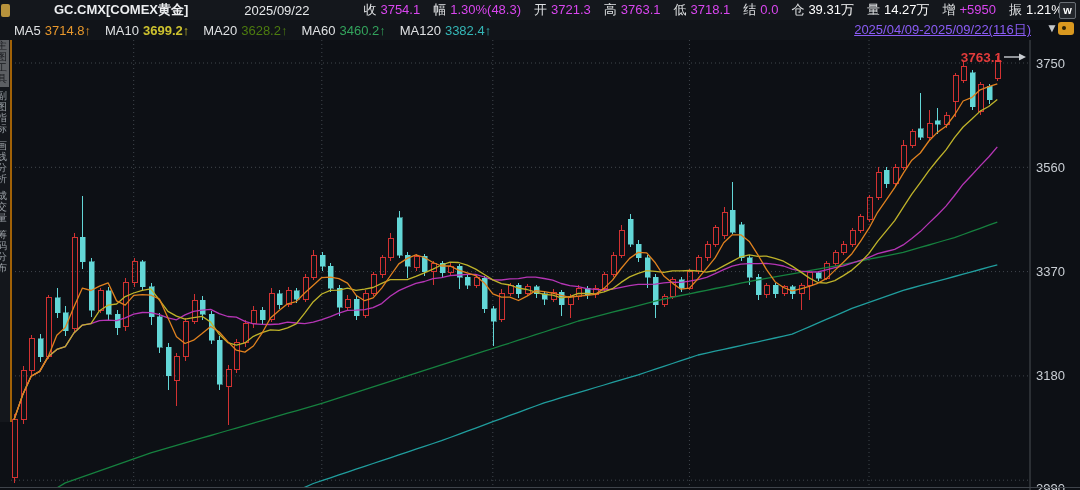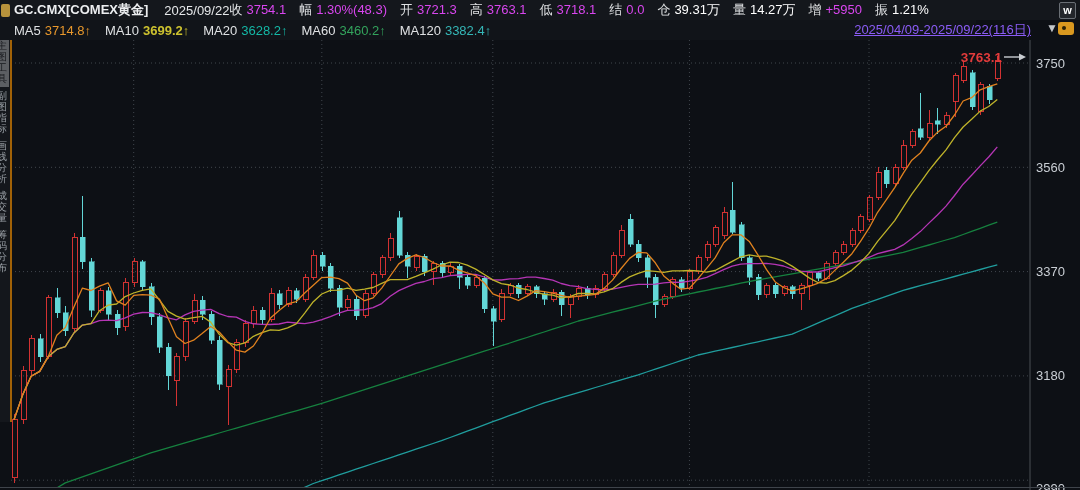--- a/index.html
+++ b/index.html
@@ -1,23 +1,23 @@
 <!DOCTYPE html>
 <html><head>
 <meta charset="utf-8">
 <style>
   html,body{margin:0;padding:0;background:#000;}
   #app{position:relative;width:1080px;height:490px;background:#0d1015;
        font-family:"Liberation Sans",sans-serif;overflow:hidden;color:#e4e6e8;}
   
   .topbar{position:absolute;left:0;top:0;width:1080px;height:20px;background:#14171c;
-          display:flex;align-items:center;font-size:13px;white-space:nowrap;z-index:5;}
+          display:flex;align-items:center;font-size:13px;white-space:nowrap;z-index:5;gap:40px;}
   .app-glyph{width:9px;height:13px;background:#b8933c;border-radius:2px;margin:0 4px 0 1px;flex:0 0 auto;}
   .symbol{font-weight:bold;color:#eceef0;margin-right:16px;}
-  .tdate{color:#e6e8ea;margin-right:0;}
+  .tdate{color:#e6e8ea;margin-right:14px;}
   .hfield{margin-right:13px;}
   .flabel{color:#dfe1e3;margin-right:4px;}
   .fvalue.red{color:#d946ef;}
   .fvalue.white{color:#ffffff;}
   
   .mabar{position:absolute;left:0;top:20px;width:976px;height:20px;background:#111419;
          display:flex;align-items:center;font-size:13px;white-space:nowrap;z-index:5;}
   .ma-item{margin-right:14px;}
   .ma-label{color:#dfe1e3;margin-right:4px;}
   .range-label{position:absolute;top:21px;right:49px;font-size:13px;color:#8b5cf6;
@@ -454,21 +454,21 @@
   </div>
 
   <div class="icon-w">w</div>
   <div class="icon-orange"></div>
 
   <div class="mabar">
     <span style="width:14px;flex:0 0 auto;"></span>
     <span style="display:flex;">
         <span class="ma-item"><span class="ma-label">MA5</span><span style="color: rgb(232, 152, 44);">3714.8↑</span></span>
         <span class="ma-item"><span class="ma-label">MA10</span><span style="color: rgb(205, 194, 47); font-weight: bold;">3699.2↑</span></span>
-        <span class="ma-item"><span class="ma-label">MA20</span><span style="color: #14b8a6;">3628.2↑</span></span>
+        <span class="ma-item"><span class="ma-label">MA20</span><span style="color: #4d7c0f;">3628.2↑</span></span>
         <span class="ma-item"><span class="ma-label">MA60</span><span style="color: rgb(51, 163, 92);">3460.2↑</span></span>
         <span class="ma-item"><span class="ma-label">MA120</span><span style="color: rgb(53, 183, 183);">3382.4↑</span></span>
       </span>
   </div>
 
   <span class="range-label">2025/04/09-2025/09/22(116日)</span>
   <span class="range-caret">▼</span>
 
   <div class="lstrip">
       <div class="tool">图</div>

